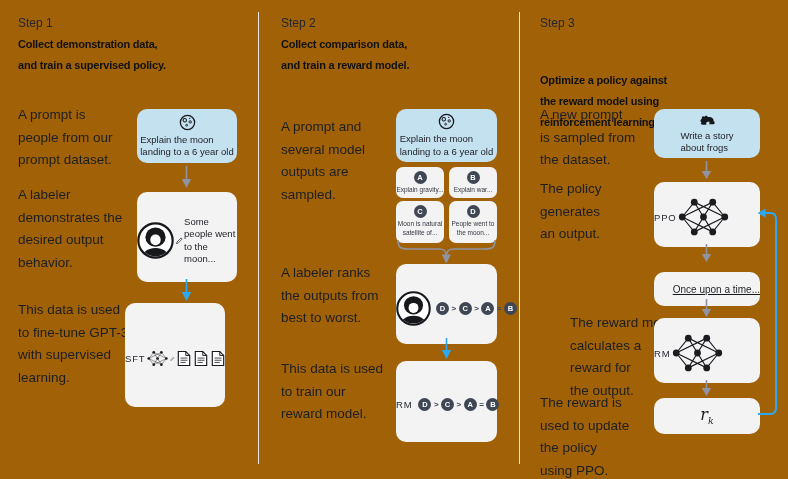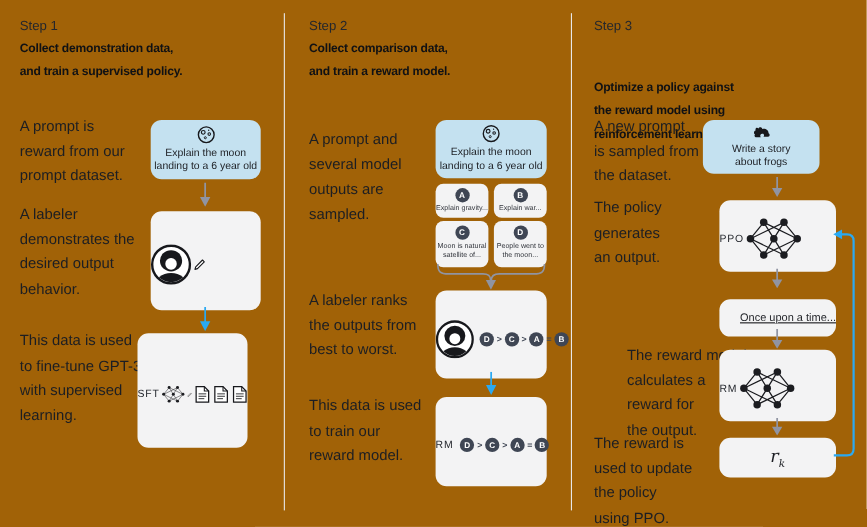--- a/index.html
+++ b/index.html
@@ -5,21 +5,21 @@
   html,body{margin:0;padding:0;background:#fff;}
   .canvas{position:relative;width:788px;height:479px;background:#a16207;overflow:hidden;
           font-family:"Liberation Sans","DejaVu Sans",sans-serif;color:#17181c;}
   .abs{position:absolute;}
   .divider{width:1px;background:#e8e8ea;}
   .step-label{font-size:12px;color:#25272c;}
   .heading{font-size:11px;font-weight:bold;line-height:21px;letter-spacing:-0.2px;white-space:pre-line;color:#101114;}
   .body-text{font-size:13.5px;line-height:22.5px;white-space:pre-line;color:#1c1e23;}
   .bbox{background:#c4e1f0;border-radius:10px;display:flex;flex-direction:column;align-items:center;justify-content:center;gap:3px;}
   .gbox{background:#f3f3f4;border-radius:10px;display:flex;flex-direction:row;align-items:center;}
-  .boxtext{font-size:9.5px;line-height:12.5px;text-align:center;white-space:pre-line;color:#1c1e23;}
+  .boxtext{font-size:9.5px;line-height:12.5px;text-align:left;white-space:pre-line;color:#1c1e23;}
   .minibox{background:#f3f3f4;border-radius:7px;display:flex;flex-direction:column;align-items:center;padding-top:4px;gap:2px;}
   .minitext{font-size:6.5px;line-height:8.5px;text-align:center;white-space:pre-line;color:#33363d;}
   .chip{width:13px;height:13px;border-radius:50%;background:#3f4654;color:#fff;font-size:7.5px;font-weight:bold;
         display:flex;align-items:center;justify-content:center;flex:0 0 auto;}
   .chips{display:flex;align-items:center;gap:2.5px;}
   .sep{font-size:8px;font-weight:bold;color:#3f4654;}
   .model-label{font-size:9.5px;letter-spacing:0.8px;color:#25282e;}
   .docs-row{display:flex;gap:3px;}
   .outtext{font-size:10px;color:#25272c;}
   .rk{font-family:"DejaVu Serif","Liberation Serif",serif;font-style:italic;font-size:16px;color:#1c1e23;}
@@ -33,21 +33,21 @@
 
   <div class="abs divider" style="left:258px;top:12px;height:452px;"></div>
   <div class="abs divider" style="left:519px;top:12px;height:452px;"></div>
 
   
   <div style="display:contents">
     <div class="abs step-label" style="left:18px;top:16px;">Step 1</div>
     <div class="abs heading" style="left:18px;top:34px;width:235px;">Collect demonstration data,
 and train a supervised policy.</div>
     <div class="abs body-text" style="left:18px;top:104px;width:130px;">A prompt is
-reward from our
+people from our
 prompt dataset.</div>
     <div class="abs body-text" style="left:18px;top:184px;width:130px;">A labeler
 demonstrates the
 desired output
 behavior.</div>
     <div class="abs body-text" style="left:18px;top:299px;width:130px;">This data is used
 to fine-tune GPT-3
 with supervised
 learning.</div>
 
@@ -80,20 +80,22 @@
           <g clip-path="url(#avc1)">
             <ellipse cx="22" cy="18" rx="12" ry="11.5" fill="#17181c"></ellipse>
             <rect x="15.8" y="15" width="12.4" height="12.5" rx="6" fill="#fff"></rect>
             <path d="M4 46 a18 15 0 0 1 36 0 z" fill="#17181c"></path>
           </g>
         </svg>
       </span>
       <svg viewBox="0 0 14 14" width="12" height="12">
         <path d="M10.6 1.6 l1.9 1.9 L5.3 10.7 l-2.7 0.8 0.8 -2.7 Z" fill="#fff" stroke="#17181c" stroke-width="1.2" stroke-linejoin="round"></path>
       </svg>
+      <div class="boxtext">Some people went
+to the moon...</div>
     </div>
 
     <svg class="abs" style="left:181px;top:279px;" width="11" height="22">
       <path d="M5.5 0 V14" stroke="#2aa9f2" stroke-width="1.6"></path>
         <path d="M0.8 13 L5.5 22 L10.2 13 Z" fill="#2aa9f2"></path>
     </svg>
 
     
     <div class="abs gbox" style="left:125px;top:303px;width:100px;height:97px;padding-top:7px;gap:2px;">
       <div class="model-label">SFT</div>
@@ -264,21 +266,21 @@
     <div class="abs body-text" style="left:540px;top:312px;width:130px;margin-left:30px;">The reward model
 calculates a
 reward for
 the output.</div>
     <div class="abs body-text" style="left:540px;top:392px;width:130px;">The reward is
 used to update
 the policy
 using PPO.</div>
 
     
-    <div class="abs bbox" style="left:639px;top:109px;width:106px;height:49px;gap:2px;">
+    <div class="abs bbox" style="left:654px;top:109px;width:106px;height:49px;gap:2px;">
       <svg viewBox="0 0 26 20" width="19" height="15">
         <path d="M5.5 7.2 C4.2 4.6 7.4 3 8.8 5 C10 2.6 13.4 3.2 13.6 5.6 C17.8 4.4 21.8 7.4 21.4 11 C23.6 12 23.2 15.2 20.8 15.2 L15.2 15.2 C16.6 13.2 15.6 11 13.4 11.6 C11 12.2 10.6 14.4 11.8 15.8 L6.4 15.8 C4 15.8 3.2 13.6 4.8 12.4 C2.6 11.6 2.8 8.4 5.5 7.2 Z" fill="#17181c"></path>
       </svg>
       <div class="boxtext">Write a story
 about frogs</div>
     </div>
 
     <svg class="abs" style="left:701px;top:161px;" width="11" height="18">
       <path d="M5.5 0 V11" stroke="#9094a2" stroke-width="1.6"></path>
         <path d="M0.8 10 L5.5 18 L10.2 10 Z" fill="#9094a2"></path>

